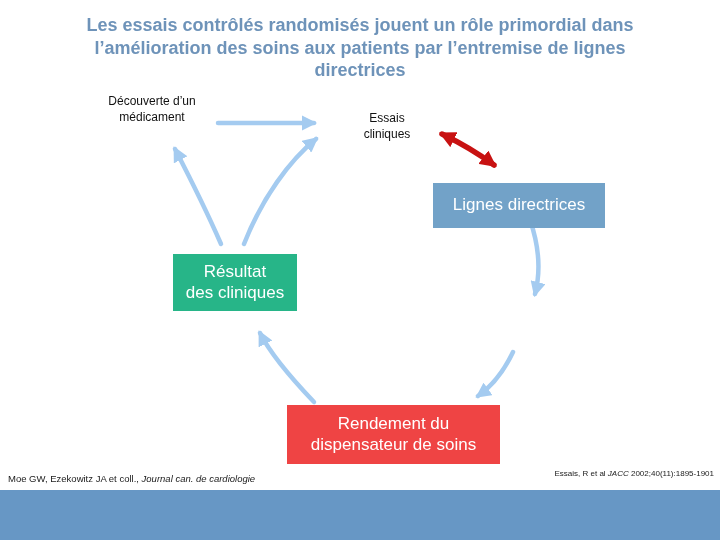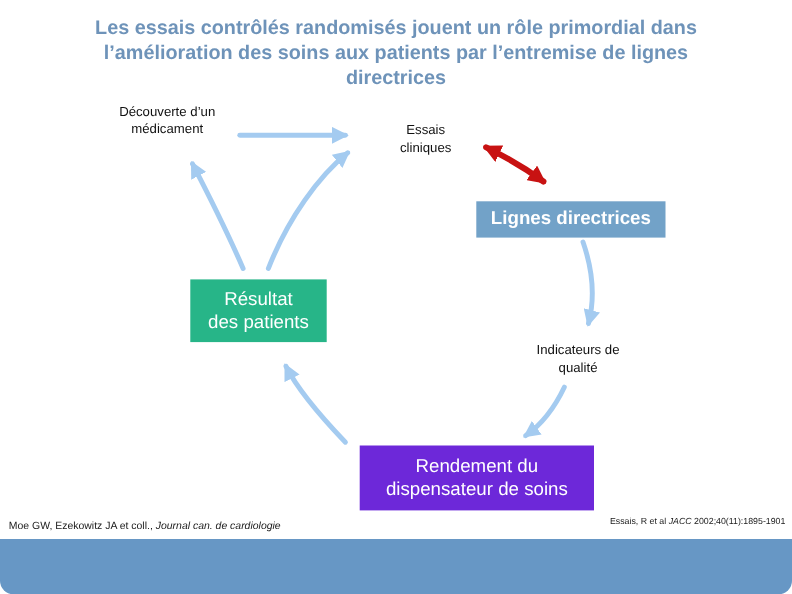--- a/index.html
+++ b/index.html
@@ -1,35 +1,35 @@
 <!DOCTYPE html>
 <html><head>
 <meta charset="utf-8">
 <style>
   html,body{margin:0;padding:0;background:#fff;}
   .slide{
     position:relative;width:720px;height:540px;overflow:hidden;
-    background:#ffffff;font-family:"Liberation Sans",sans-serif;border-radius:12px;
+    background:#ffffff;font-family:"Liberation Sans",sans-serif;
   }
   .title{
     position:absolute;top:14px;left:8px;width:704px;margin:0;
     font-size:18px;line-height:1.26;font-weight:bold;color:#6e93b9;
     text-align:center;white-space:pre-line;
   }
   .node{
     position:absolute;text-align:center;white-space:pre-line;
     color:#111;font-size:12px;line-height:1.3;
   }
   .node.boxed{
     color:#ffffff;display:flex;align-items:center;justify-content:center;
     font-size:17px;line-height:1.22;
   }
   .box-guidelines{background:#72a2c8;}
   .box-outcomes{background:#27b588;}
-  .box-performance{background:#6d28d9;margin-left:40px;}
+  .box-performance{background:#ef4444;}
   .arrows{position:absolute;top:0;left:0;pointer-events:none;}
   .ba{stroke:#a4cbf0;stroke-width:4.5;fill:none;stroke-linecap:round;}
   .ra{stroke:#c81212;stroke-width:5.5;fill:none;stroke-linecap:round;}
   .cite{position:absolute;color:#1a1a1a;}
   .cite-left{left:8px;top:473px;font-size:9.5px;}
   .cite-right{right:6px;top:469px;font-size:8px;text-align:right;}
   .banner{
     position:absolute;left:0;top:490px;width:720px;height:50px;
     background:#6797c5;color:#fff;
   }
@@ -60,27 +60,25 @@
     <path class="ba" d="M513,352 C504,371 492,386 478,396" marker-end="url(#ab)"></path>
     <path class="ba" d="M314,402 C293,380 271,355 260,333" marker-end="url(#ab)"></path>
   </svg>
 
   <div class="node" style="left:82px;top:94px;width:140px;">Découverte d’un
 médicament</div>
 
   <div class="node" style="left:326px;top:111px;width:122px;">Essais
 cliniques</div>
 
-  <div class="node boxed box-guidelines" style="left:433px;top:183px;width:172px;height:33px;font-weight:bold;">Lignes directrices</div>
+  <div class="node boxed box-guidelines" style="left:433px;top:183px;width:172px;height:45px;">Lignes directrices</div>
 
   <div class="node boxed box-outcomes" style="left:173px;top:254px;width:124px;height:57px;">Résultat
-des patients</div>
+des cliniques</div>
 
-  <div class="node" style="left:448px;top:311px;width:155px;">Indicateurs de
-qualité</div>
 
   <div class="node boxed box-performance" style="left:287px;top:405px;width:213px;height:59px;">Rendement du
 dispensateur de soins</div>
 
   <div class="cite cite-left">
     <span>Moe GW, Ezekowitz JA et coll., </span><i>Journal can. de cardiologie</i>
   </div>
 
   <div class="cite cite-right">
     <span>Essais, R et al </span><i>JACC</i><span> 2002;40(11):1895-1901</span>

